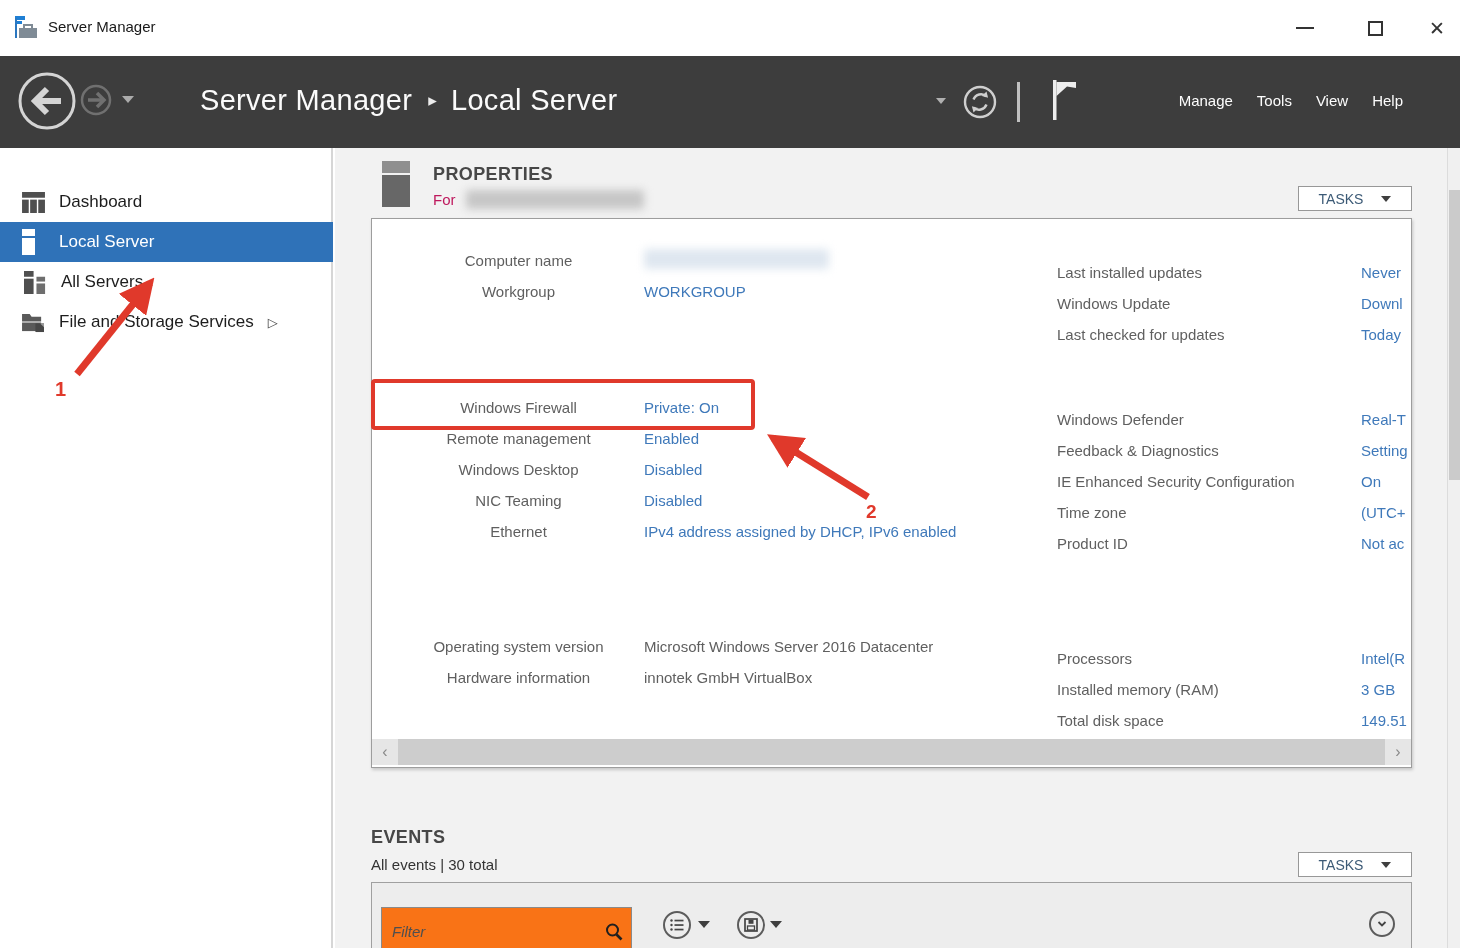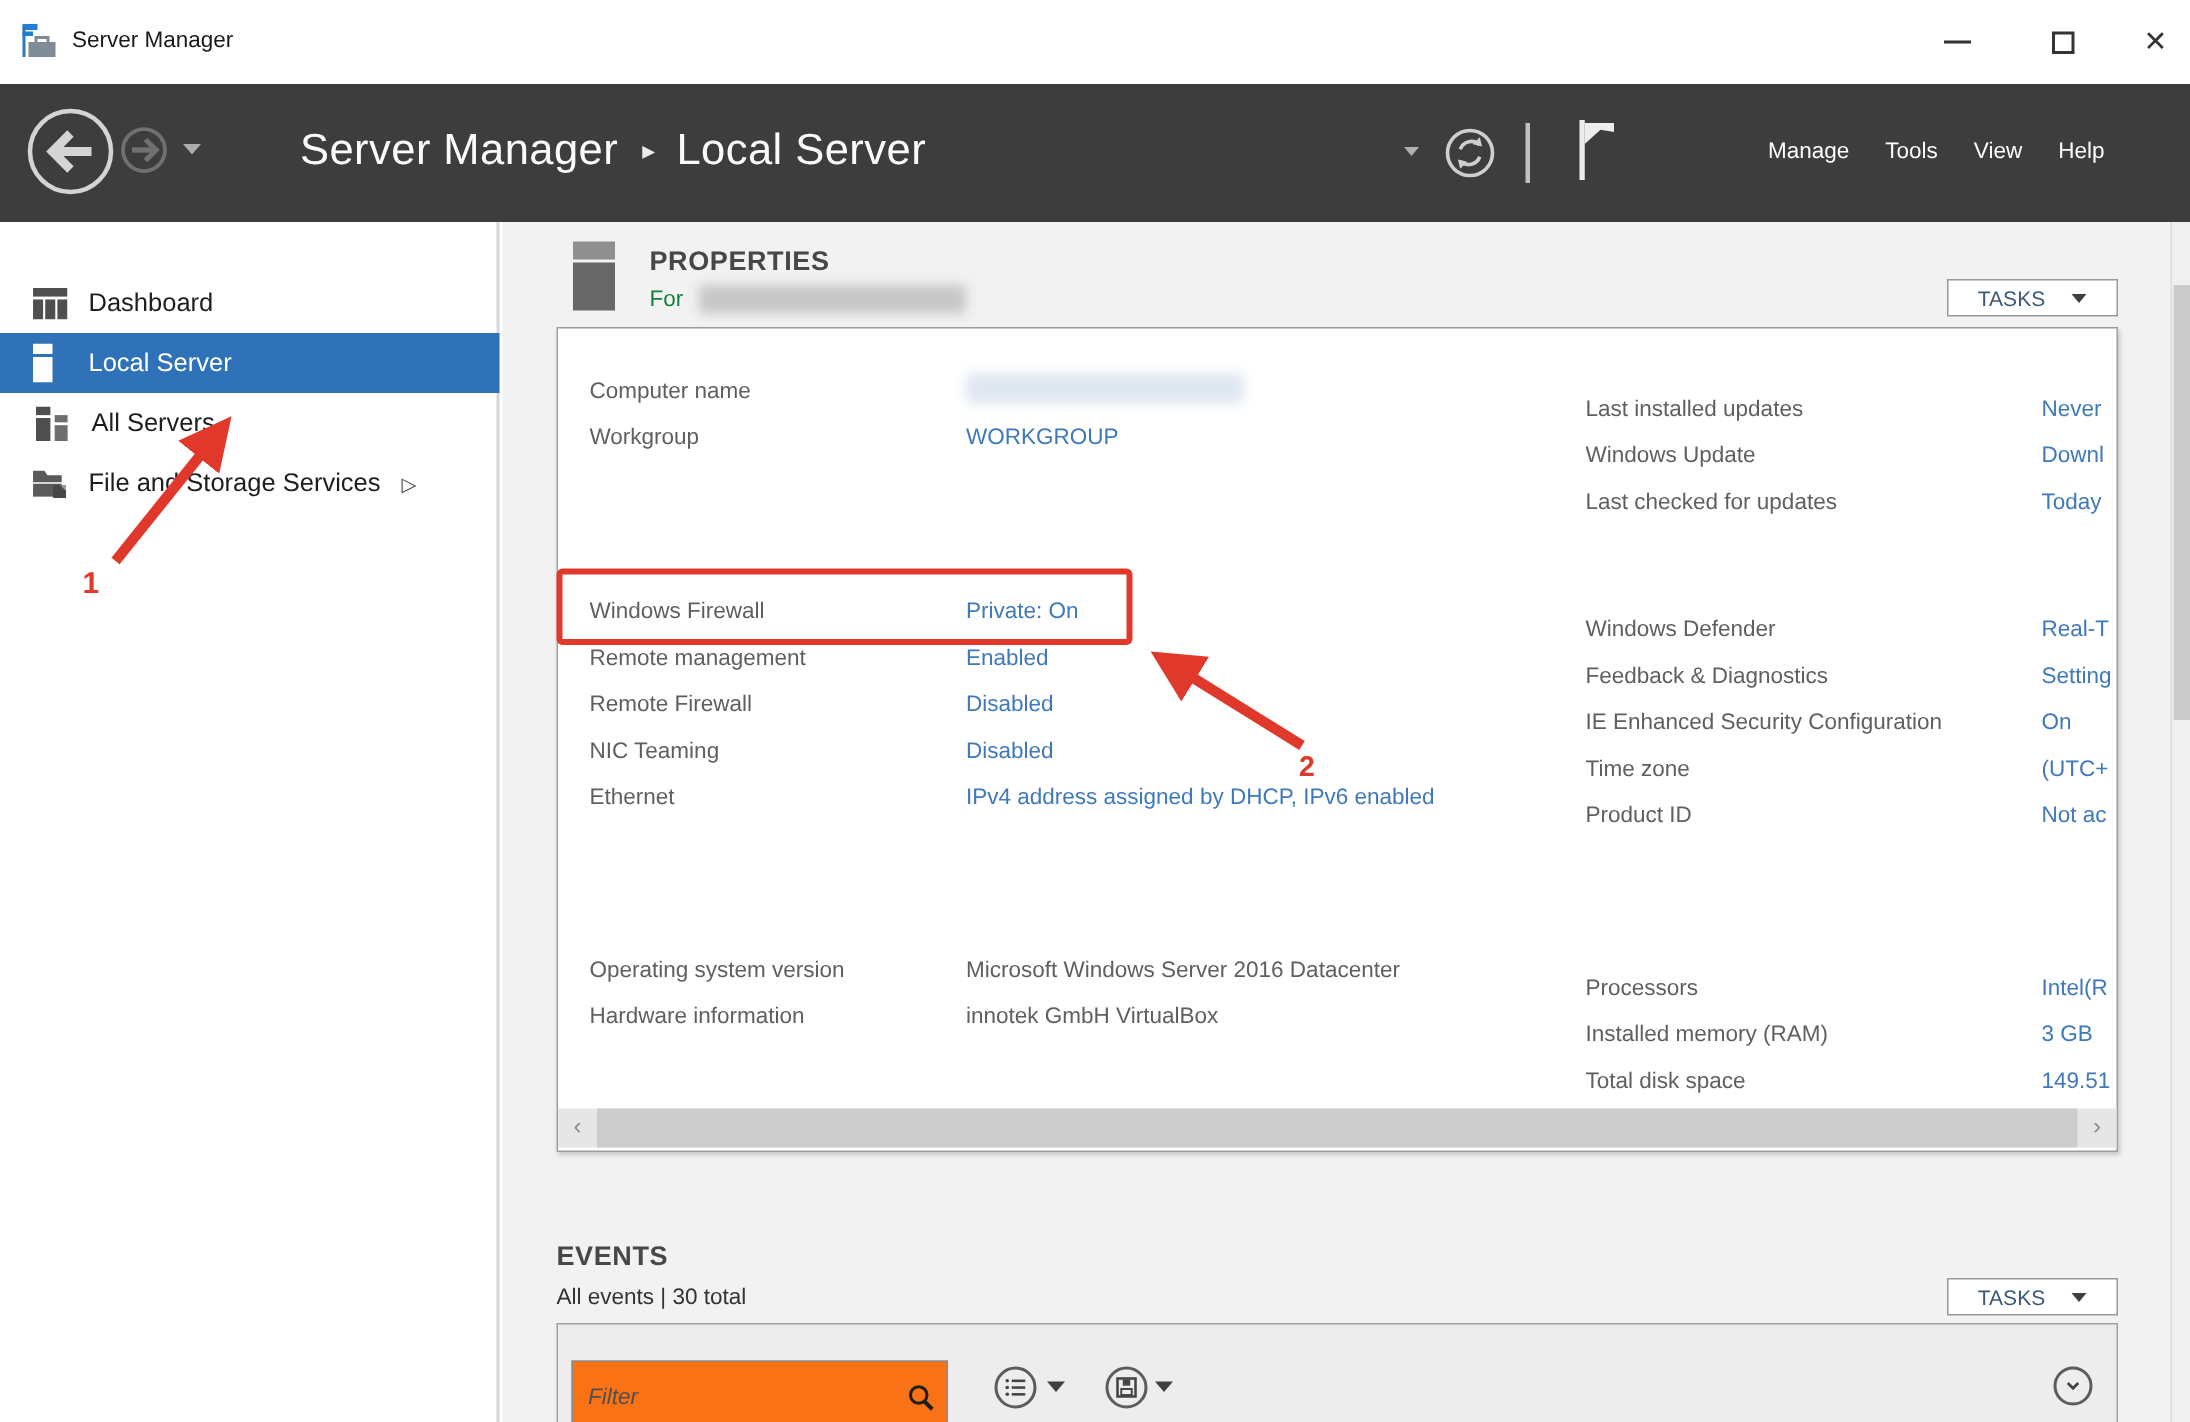--- a/index.html
+++ b/index.html
@@ -38,38 +38,38 @@
   .side-item.selected { background:#2f72b8; color:#ffffff; }
   .side-expand { margin-left:14px; font-size:13px; color:#444; }
 
   
   .main { position:absolute; left:335px; top:148px; width:1125px; height:800px; background:#f2f2f2; }
 
   .sect-icon { position:absolute; left:382px; top:161px; width:28px; height:46px; }
   .sect-icon .top { position:absolute; left:0; top:0; width:28px; height:12px; background:#8f8f8f; }
   .sect-icon .body { position:absolute; left:0; top:14px; width:28px; height:32px; background:#676767; }
   .sect-heading { position:absolute; left:433px; top:164px; font-size:18px; font-weight:bold; color:#474747; letter-spacing:0.4px; }
-  .sect-sub { position:absolute; left:433px; top:190px; font-size:15px; color:#15803d; display:flex; align-items:center; }
+  .sect-sub { position:absolute; left:433px; top:190px; font-size:15px; color:#be185d; display:flex; align-items:center; }
   .blur-chip { display:inline-block; height:19px; border-radius:2px; filter:blur(4px); }
   .chip-for { width:178px; margin-left:10px; background:#c6c6c6; }
   .chip-computer { width:185px; height:20px; background:#dfe7f0; }
 
   .tasks-btn { position:absolute; width:114px; height:25px; background:#ffffff; border:1px solid #989898; display:flex; align-items:center; justify-content:center; gap:18px; font-size:14px; color:#3c5a76; }
   .tasks-btn .caret { width:0; height:0; border:5px solid transparent; border-top:6px solid #3f3f3f; margin-top:5px; }
   .tasks-1 { left:1298px; top:186px; }
   .tasks-2 { left:1298px; top:852px; }
 
   .prop-panel { position:absolute; left:371px; top:218px; width:1041px; height:550px; background:#ffffff; border:1px solid #9d9d9d; box-shadow:1px 2px 3px rgba(0,0,0,0.18); }
   .col { position:absolute; }
   .col-left  { left:21px; width:655px; }
   .col-right { left:685px; width:352px; overflow:hidden;margin-top:12px; }
   .lg1 { top:26px; } .lg2 { top:173px; } .lg3 { top:412px; }
   .prow { display:flex; height:31px; align-items:center; font-size:15px; white-space:nowrap; }
   .plabel { color:#5f5f5f; flex:none; }
-  .col-left  .plabel { width:251px; }
+  .col-left  .plabel { width:251px;text-align:center; }
   .col-right .plabel { width:304px; }
   .pvalue { color:#5f5f5f; }
   .pvalue.link { color:#3f79ba; cursor:pointer; }
 
   .hscroll { position:absolute; left:0px; top:520px; width:1039px; height:26px; background:#e6e6e6; }
   .hscroll .thumb { position:absolute; left:26px; top:0; width:987px; height:26px; background:#cdcdcd; }
   .hscroll .sbtn { position:absolute; top:0; width:26px; height:26px; display:flex; align-items:center; justify-content:center; color:#8a8a8a; font-size:16px; }
   .hscroll .sbtn.left { left:0; } .hscroll .sbtn.right { right:0; }
 
   
@@ -238,21 +238,21 @@
     <div class="col col-left lg2">
       <div class="prow">
         <span class="plabel">Windows Firewall</span>
         <span class="pvalue link">Private: On</span>
       </div>
       <div class="prow">
         <span class="plabel">Remote management</span>
         <span class="pvalue link">Enabled</span>
       </div>
       <div class="prow">
-        <span class="plabel">Remote Firewall</span>
+        <span class="plabel">Windows Desktop</span>
         <span class="pvalue link">Disabled</span>
       </div>
       <div class="prow">
         <span class="plabel">NIC Teaming</span>
         <span class="pvalue link">Disabled</span>
       </div>
       <div class="prow">
         <span class="plabel">Ethernet</span>
         <span class="pvalue link">IPv4 address assigned by DHCP, IPv6 enabled</span>
       </div>

